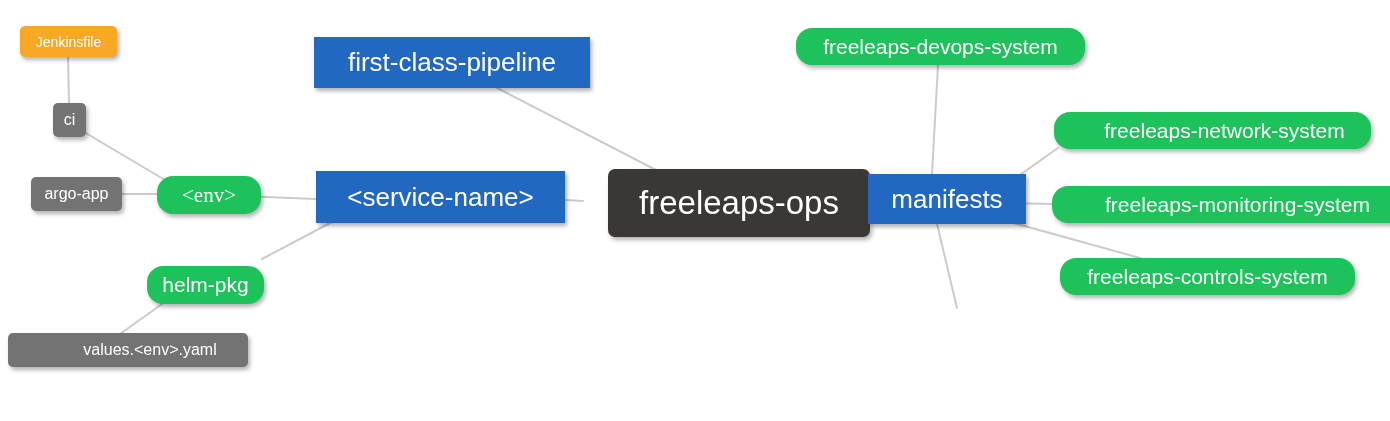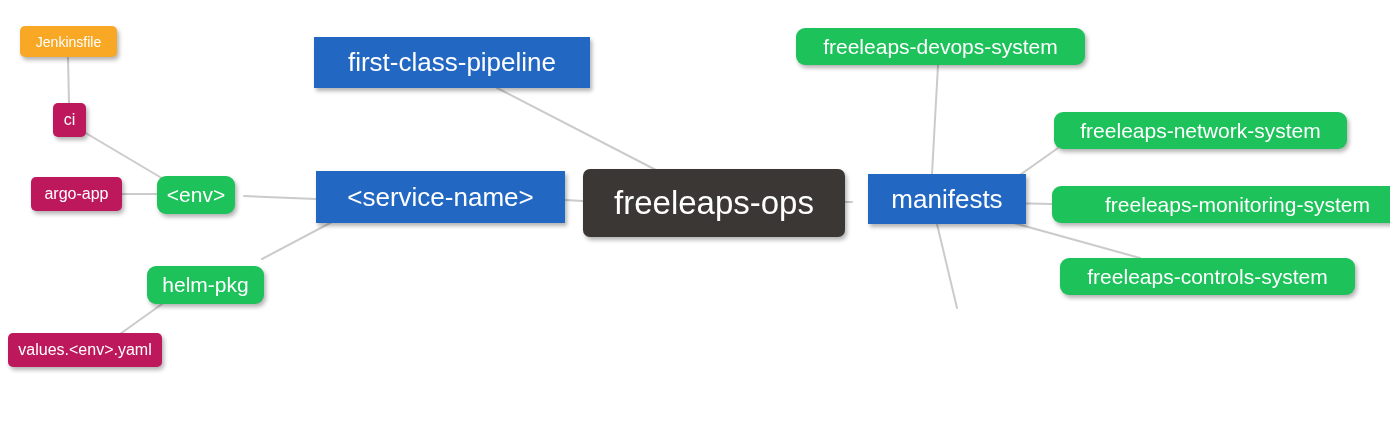--- a/index.html
+++ b/index.html
@@ -31,29 +31,29 @@
     display: flex;
     align-items: center;
     justify-content: center;
     color: #ffffff;
     border-radius: 0;
     box-shadow: 2px 3px 4px rgba(0,0,0,0.30);
     white-space: nowrap;
     cursor: pointer;
     user-select: none;
   }
-  .lvl-root { font-size: 33px; border-radius: 7px; }
+  .lvl-root { font-size: 33px; border-radius: 7px; margin-left: 25px; }
   .lvl-2    { font-size: 26px; }
-  .lvl-3    { font-size: 21px; border-radius: 9px; }
+  .lvl-3    { font-size: 21px; border-radius: 16px; }
   .lvl-4    { font-size: 16px; border-radius: 5px; }
   .lvl-5    { font-size: 14px; border-radius: 5px; }
   .c-dark   { background: #3b3734; }
   .c-blue   { background: #2267c2; }
   .c-green  { background: #1dc25a; }
-  .c-red    { background: #be185d; }
+  .c-red    { background: #737373; }
   .c-orange { background: #f9a826; }
 </style>
 </head>
 <body>
 
 <div class="canvas">
 
   <svg class="edge-layer" viewBox="0 0 1390 421" xmlns="http://www.w3.org/2000/svg">
     <line x1="68" y1="57" x2="69" y2="103"></line>
     <line x1="84" y1="132" x2="165" y2="180"></line>
@@ -70,36 +70,36 @@
     <line x1="1010" y1="222" x2="1140" y2="258"></line>
     <line x1="937" y1="224" x2="957" y2="308"></line>
   </svg>
 
   <div class="node c-orange lvl-5" style="left:20px;  top:26px;  width:97px;  height:31px;">Jenkinsfile</div>
 
   <div class="node c-red lvl-4" style="left:53px;  top:103px; width:33px;  height:34px;">ci</div>
 
   <div class="node c-red lvl-4" style="left:31px;  top:177px; width:91px;  height:34px;">argo-app</div>
 
-  <div class="node c-green lvl-3" style="left:157px; top:176px; width:78px;  height:38px;">&lt;env&gt;</div>
+  <div class="node c-green lvl-3" style="left:157px; top:176px; width:104px;  height:38px;font-family:Liberation Serif, serif;">&lt;env&gt;</div>
 
   <div class="node c-green lvl-3" style="left:147px; top:266px; width:117px; height:38px;">helm-pkg</div>
 
-  <div class="node c-red lvl-4" style="left:8px;   top:333px; width:154px; height:34px;">values.&lt;env&gt;.yaml</div>
+  <div class="node c-red lvl-4" style="left:8px;   top:333px; width:196px; height:34px;padding-left:44px;">values.&lt;env&gt;.yaml</div>
 
   <div class="node c-blue lvl-2" style="left:314px; top:37px;  width:276px; height:51px;">first-class-pipeline</div>
 
   <div class="node c-blue lvl-2" style="left:316px; top:171px; width:249px; height:52px;">&lt;service-name&gt;</div>
 
   <div class="node c-dark lvl-root" style="left:583px; top:169px; width:262px; height:68px;">freeleaps-ops</div>
 
   <div class="node c-blue lvl-2" style="left:852px; top:174px; width:158px; height:50px;margin-left:16px;">manifests</div>
 
   <div class="node c-green lvl-3" style="left:796px;  top:28px;  width:289px; height:37px;">freeleaps-devops-system</div>
 
-  <div class="node c-green lvl-3" style="left:1054px; top:112px; width:293px; height:37px;">freeleaps-network-system</div>
+  <div class="node c-green lvl-3" style="left:1054px; top:112px; width:293px; height:37px;padding-left:24px;">freeleaps-network-system</div>
 
   <div class="node c-green lvl-3" style="left:1052px; top:186px; width:371px; height:37px;">freeleaps-monitoring-system</div>
 
   <div class="node c-green lvl-3" style="left:1060px; top:258px; width:295px; height:37px;">freeleaps-controls-system</div>
 
 
 </div>
 
 </body></html>

